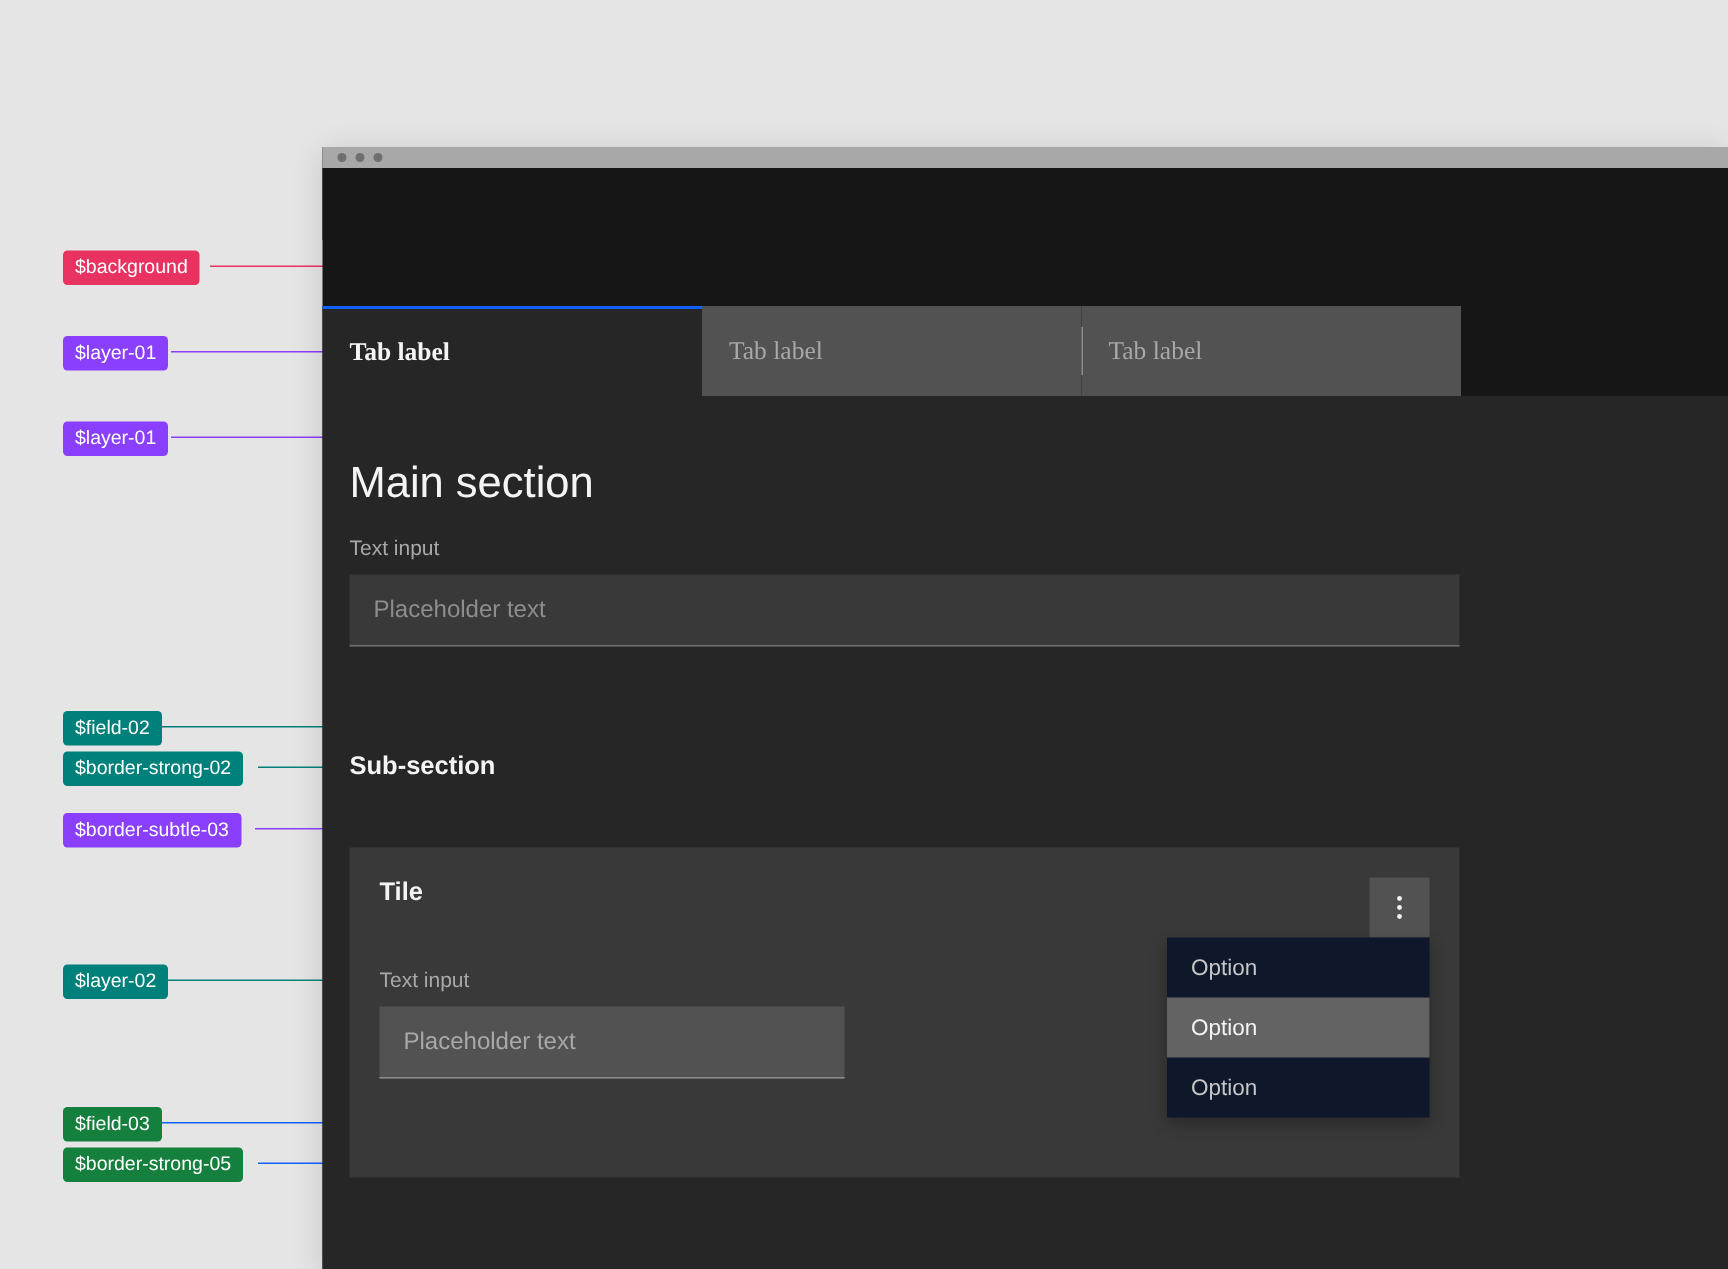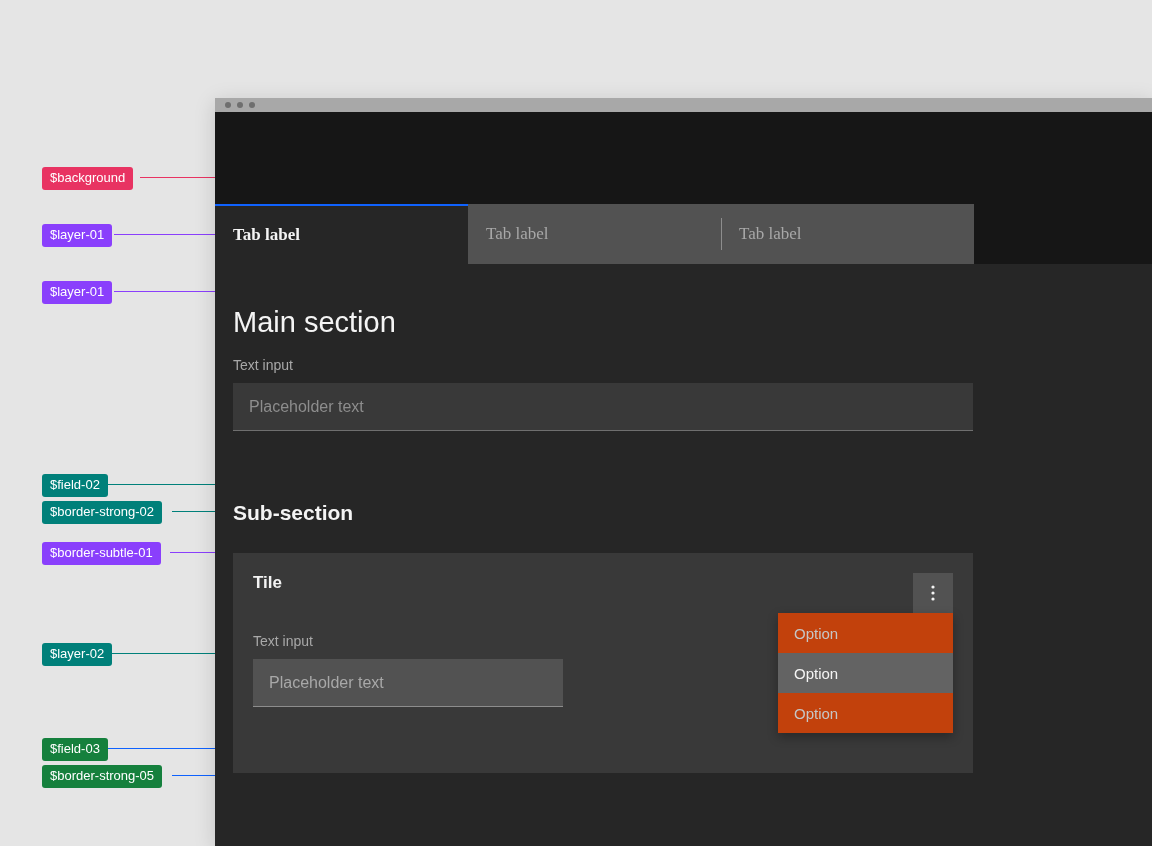--- a/index.html
+++ b/index.html
@@ -149,23 +149,23 @@
     padding: 0 16px;
     font-size: 16px;
   }
   .field-02::placeholder { color: #8d8d8d; }
 
   .subsection {
     margin-top: 70px;
   }
   .subsection h2 {
     color: #f4f4f4;
-    font-size: 21px;
+    font-size: 17px;
     font-weight: 600;
-    margin-bottom: 28px;
+    margin-bottom: 44px;
   }
 
   .tile {
     width: 740px;
     background: #393939;
     padding: 20px;
     position: relative;
     min-height: 220px;
   }
   .tile h3 {
@@ -198,21 +198,21 @@
     justify-content: center;
     cursor: pointer;
   }
   .overflow-btn svg { fill: #f4f4f4; }
 
   .menu {
     position: absolute;
     right: 20px;
     top: 60px;
     width: 175px;
-    background: #c2410c;
+    background: #0f172a;
     box-shadow: 0 4px 10px rgba(0,0,0,0.3);
   }
   .menu-item {
     height: 40px;
     padding: 0 16px;
     display: flex;
     align-items: center;
     color: #c6c6c6;
     font-size: 15px;
     cursor: pointer;
@@ -239,21 +239,21 @@
 
 <div class="token purple" style="left:42px; top:281px;">$layer-01</div>
 <div class="leader purple" style="left:114px; top:291px; width:112px;"></div>
 
 <div class="token teal" style="left:42px; top:474px;">$field-02</div>
 <div class="leader teal" style="left:108px; top:484px; width:135px;"></div>
 
 <div class="token teal" style="left:42px; top:501px;">$border-strong-02</div>
 <div class="leader teal" style="left:172px; top:511px; width:71px;"></div>
 
-<div class="token purple" style="left:42px; top:542px;">$border-subtle-01</div>
+<div class="token purple" style="left:42px; top:542px;">$border-subtle-03</div>
 <div class="leader purple" style="left:170px; top:552px; width:60px;"></div>
 
 <div class="token teal" style="left:42px; top:643px;">$layer-02</div>
 <div class="leader teal" style="left:112px; top:653px; width:130px;"></div>
 
 <div class="token teal" style="left:537px; top:605px;">$border-subtle-02</div>
 <div class="leader teal up" style="left:596px; top:628px; height:14px;"></div>
 
 <div class="token blue" style="left:42px; top:738px;">$field-03</div>
 <div class="leader blue" style="left:108px; top:748px; width:155px;"></div>

